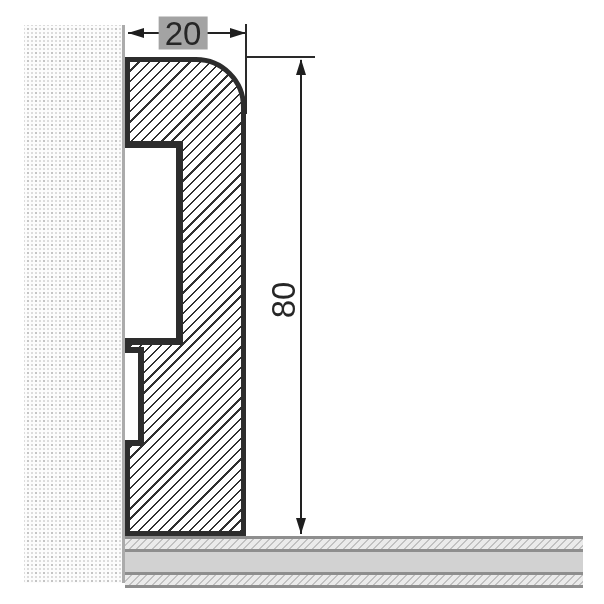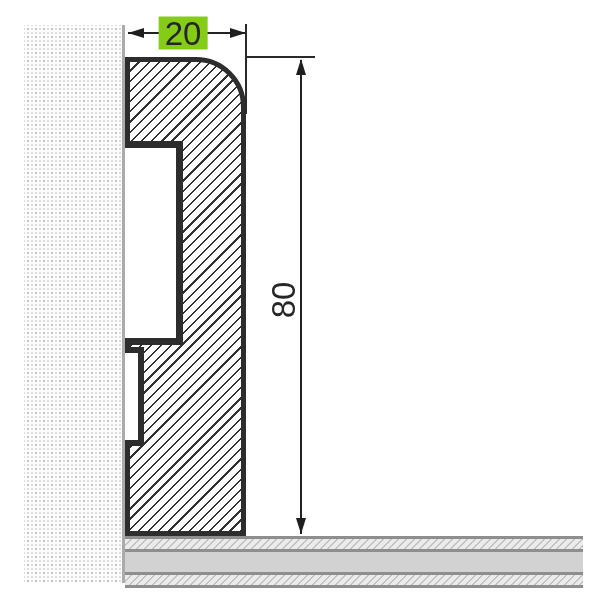--- a/index.html
+++ b/index.html
@@ -70,21 +70,21 @@
   .a-up{left:296px;top:59px;border-left:5px solid transparent;border-right:5px solid transparent;border-bottom:16px solid #1e1e1e;}
   .a-down{left:296px;top:518px;border-left:5px solid transparent;border-right:5px solid transparent;border-top:16px solid #1e1e1e;}
   .dim-label{
     position:absolute;
     font-size:33px;line-height:1;color:#262626;
     white-space:nowrap;
   }
   .label20{
     left:183px;top:33px;
     transform:translate(-50%,-50%);
-    background:#84cc16;padding:0 6px;
+    background:#a3a3a3;padding:0 6px;
   }
   .label80{
     left:283px;top:300px;
     transform:translate(-50%,-50%) rotate(-90deg);
   }
 </style>
 </head>
 <body>
 
 <div id="canvas">

